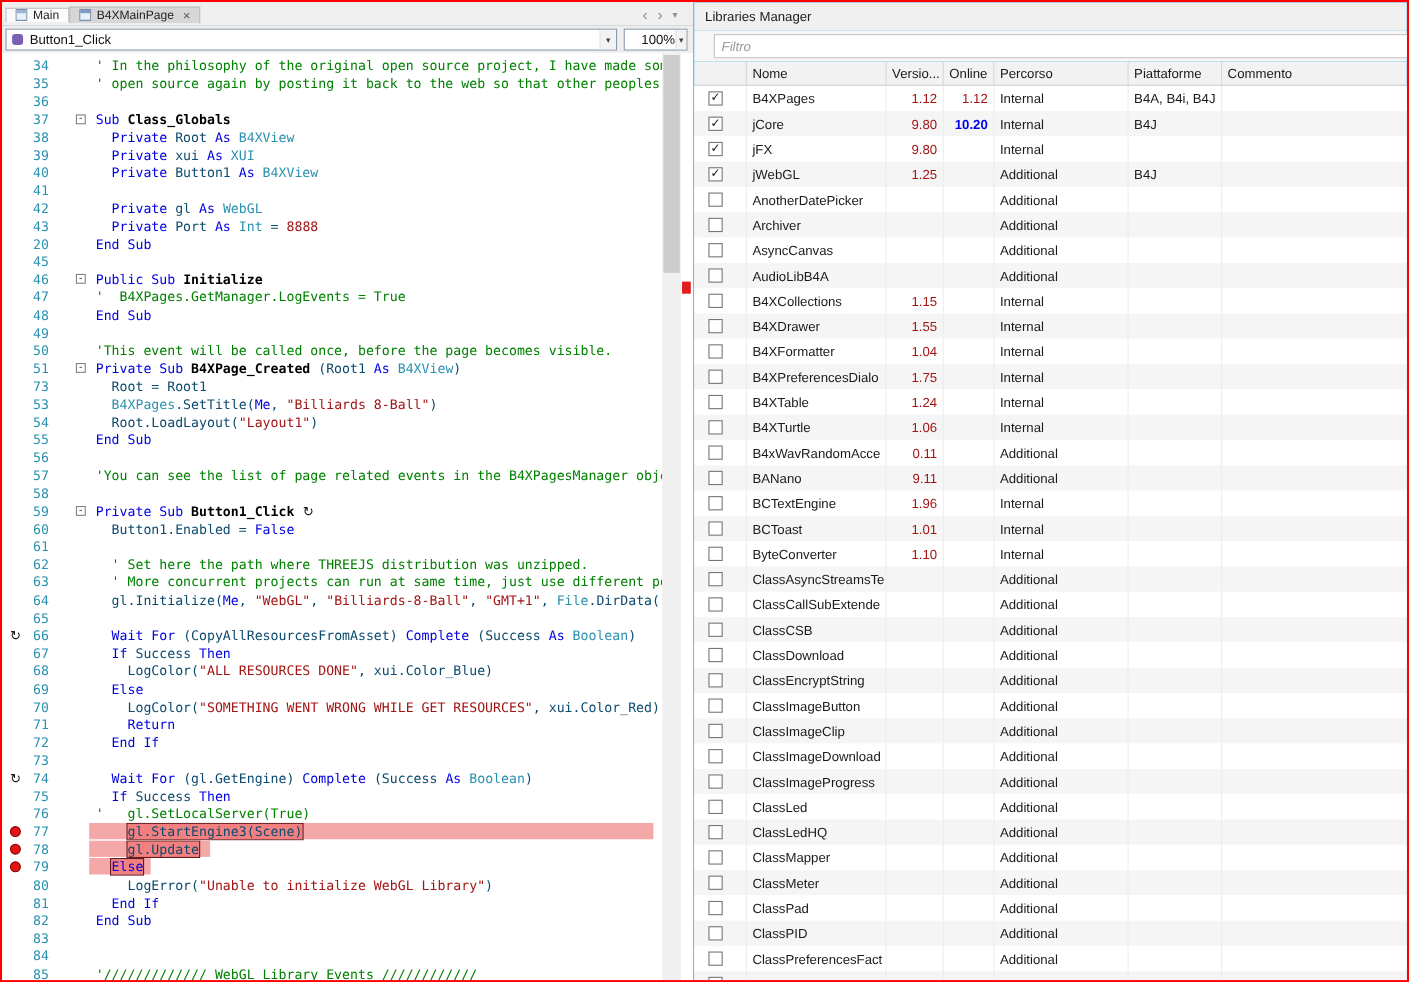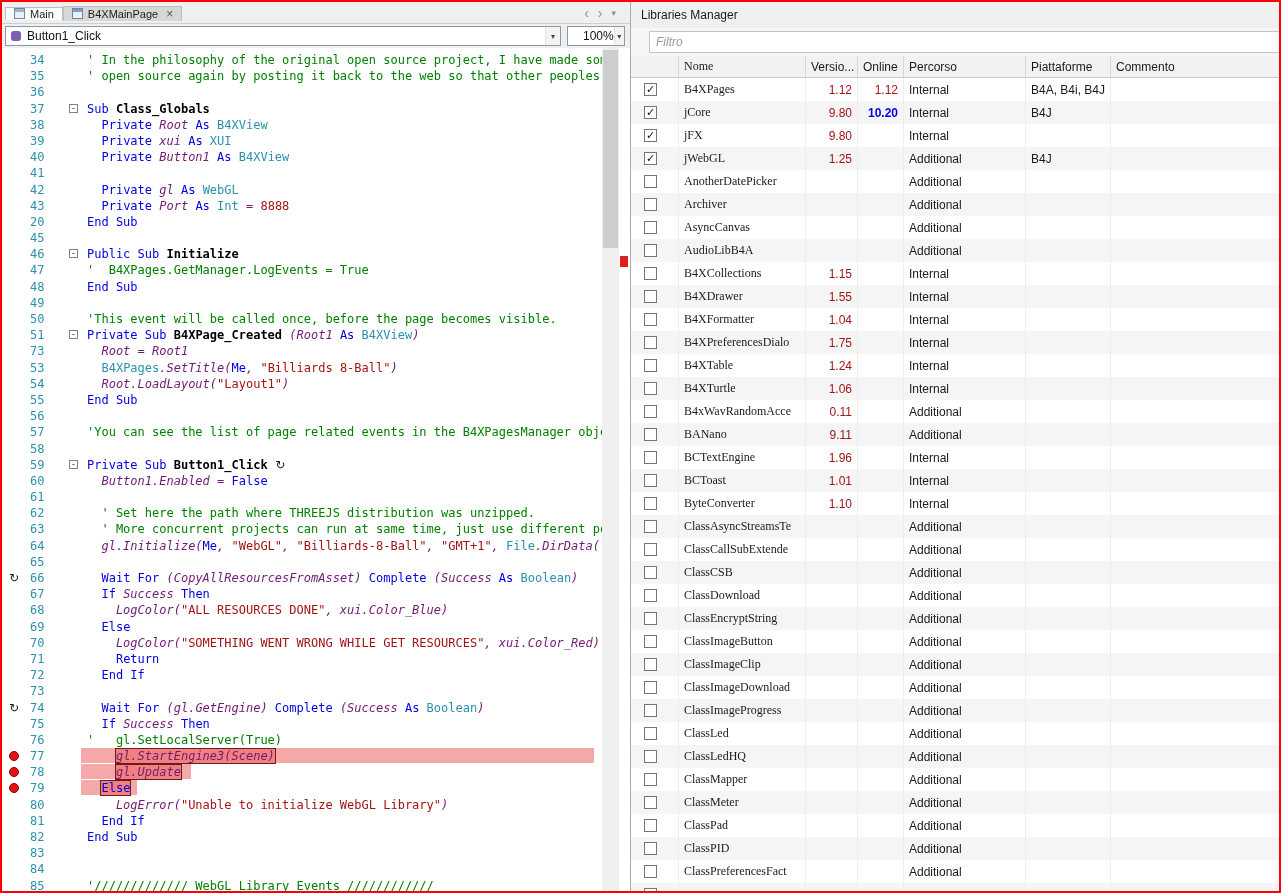--- a/index.html
+++ b/index.html
@@ -35,21 +35,21 @@
   .fold{width:15px;flex:none;position:relative;}
   .fold-box{position:absolute;left:3px;top:3px;width:9px;height:9px;border:1px solid #828282;background:#fff;font-size:9px;line-height:7px;text-align:center;color:#333;}
   .ctext{flex:1;white-space:pre;position:relative;overflow:hidden;padding-left:6px;}
   .bp-band{position:absolute;left:0;top:0;height:15px;background:var(--band,#F5A8A8);}
   .segwrap{position:relative;}
   .seg-k{color:var(--kw,#0000E0);}
   .seg-t{color:var(--type,#2B91AF);}
   .seg-s{color:var(--str,#A31515);}
   .seg-c{color:var(--comment,#008000);}
   .seg-n{color:var(--num,#A31515);}
-  .seg-p{color:#701a75;font-style:italic;}
+  .seg-p{color:#0c4a6e;}
   .seg-b{color:#000;font-weight:bold;}
   .seg-i{font-family:"DejaVu Sans",sans-serif;color:#1a1a1a;}
   .bpbox{background:var(--boxbg,#F28080);outline:1px solid var(--boxborder,#6B1B1B);}
 
   .vscroll{position:absolute;top:46px;right:11px;width:17px;bottom:0;background:#F0F0F0;z-index:2;}
   .vthumb{position:absolute;left:1px;right:1px;top:2px;height:198px;background:#CDCDCD;}
   .bp-marker{position:absolute;right:2px;top:254px;width:8px;height:11px;background:#E02020;z-index:2;}
 
   
   .lib-pane{position:relative;flex:1;height:100%;background:#0ea5e9;display:flex;flex-direction:column;overflow:hidden;justify-content:space-between;}
@@ -57,21 +57,21 @@
   .lib-filter-wrap{padding:3px 2px;background:#F6F6F6;flex:none;}
   .lib-filter{display:block;width:100%;height:22px;border:1px solid #C4C4C4;padding:0 6px;font-size:12px;font-style:italic;color:#333;outline:none;background:#fff;font-family:"Liberation Sans",sans-serif;margin-left:16px;}
   .lib-filter::placeholder{color:#9A9A9A;font-style:italic;}
   .lib-header{display:flex;height:22px;background:#F2F2F2;border-bottom:1px solid #C9C9C9;flex:none;}
   .hcell{display:flex;align-items:center;padding:0 5px;font-size:12px;color:#1a1a1a;border-right:1px solid #D8D8D8;overflow:hidden;white-space:nowrap;}
   .lib-rows{flex:1;overflow:hidden;background:#fff;}
   .trow{display:flex;height:23px;background:#fff;}
   .trow.alt{background:#F5F5F5;}
   .tcell{display:flex;align-items:center;padding:0 5px;font-size:12px;color:#1a1a1a;border-right:1px solid #EDEDED;overflow:hidden;white-space:nowrap;}
   .col0{width:48px;flex:none;padding-left:13px;}
-  .col1{width:127px;flex:none;font-family:Liberation Serif, serif;}
+  .col1{width:127px;flex:none;}
   .col2{width:52px;flex:none;}
   .col3{width:46px;flex:none;}
   .col4{width:122px;flex:none;}
   .col5{width:85px;flex:none;}
   .col6{flex:1;border-right:none;}
   .ver{justify-content:flex-end;color:var(--ver,#A31515);}
   .upd{color:var(--upd,#0000EE);font-weight:bold;}
   .cb{width:13px;height:13px;border:1px solid #767676;background:#fff;font-size:11px;line-height:11px;text-align:center;color:#111;flex:none;}
 </style>
 </head>

